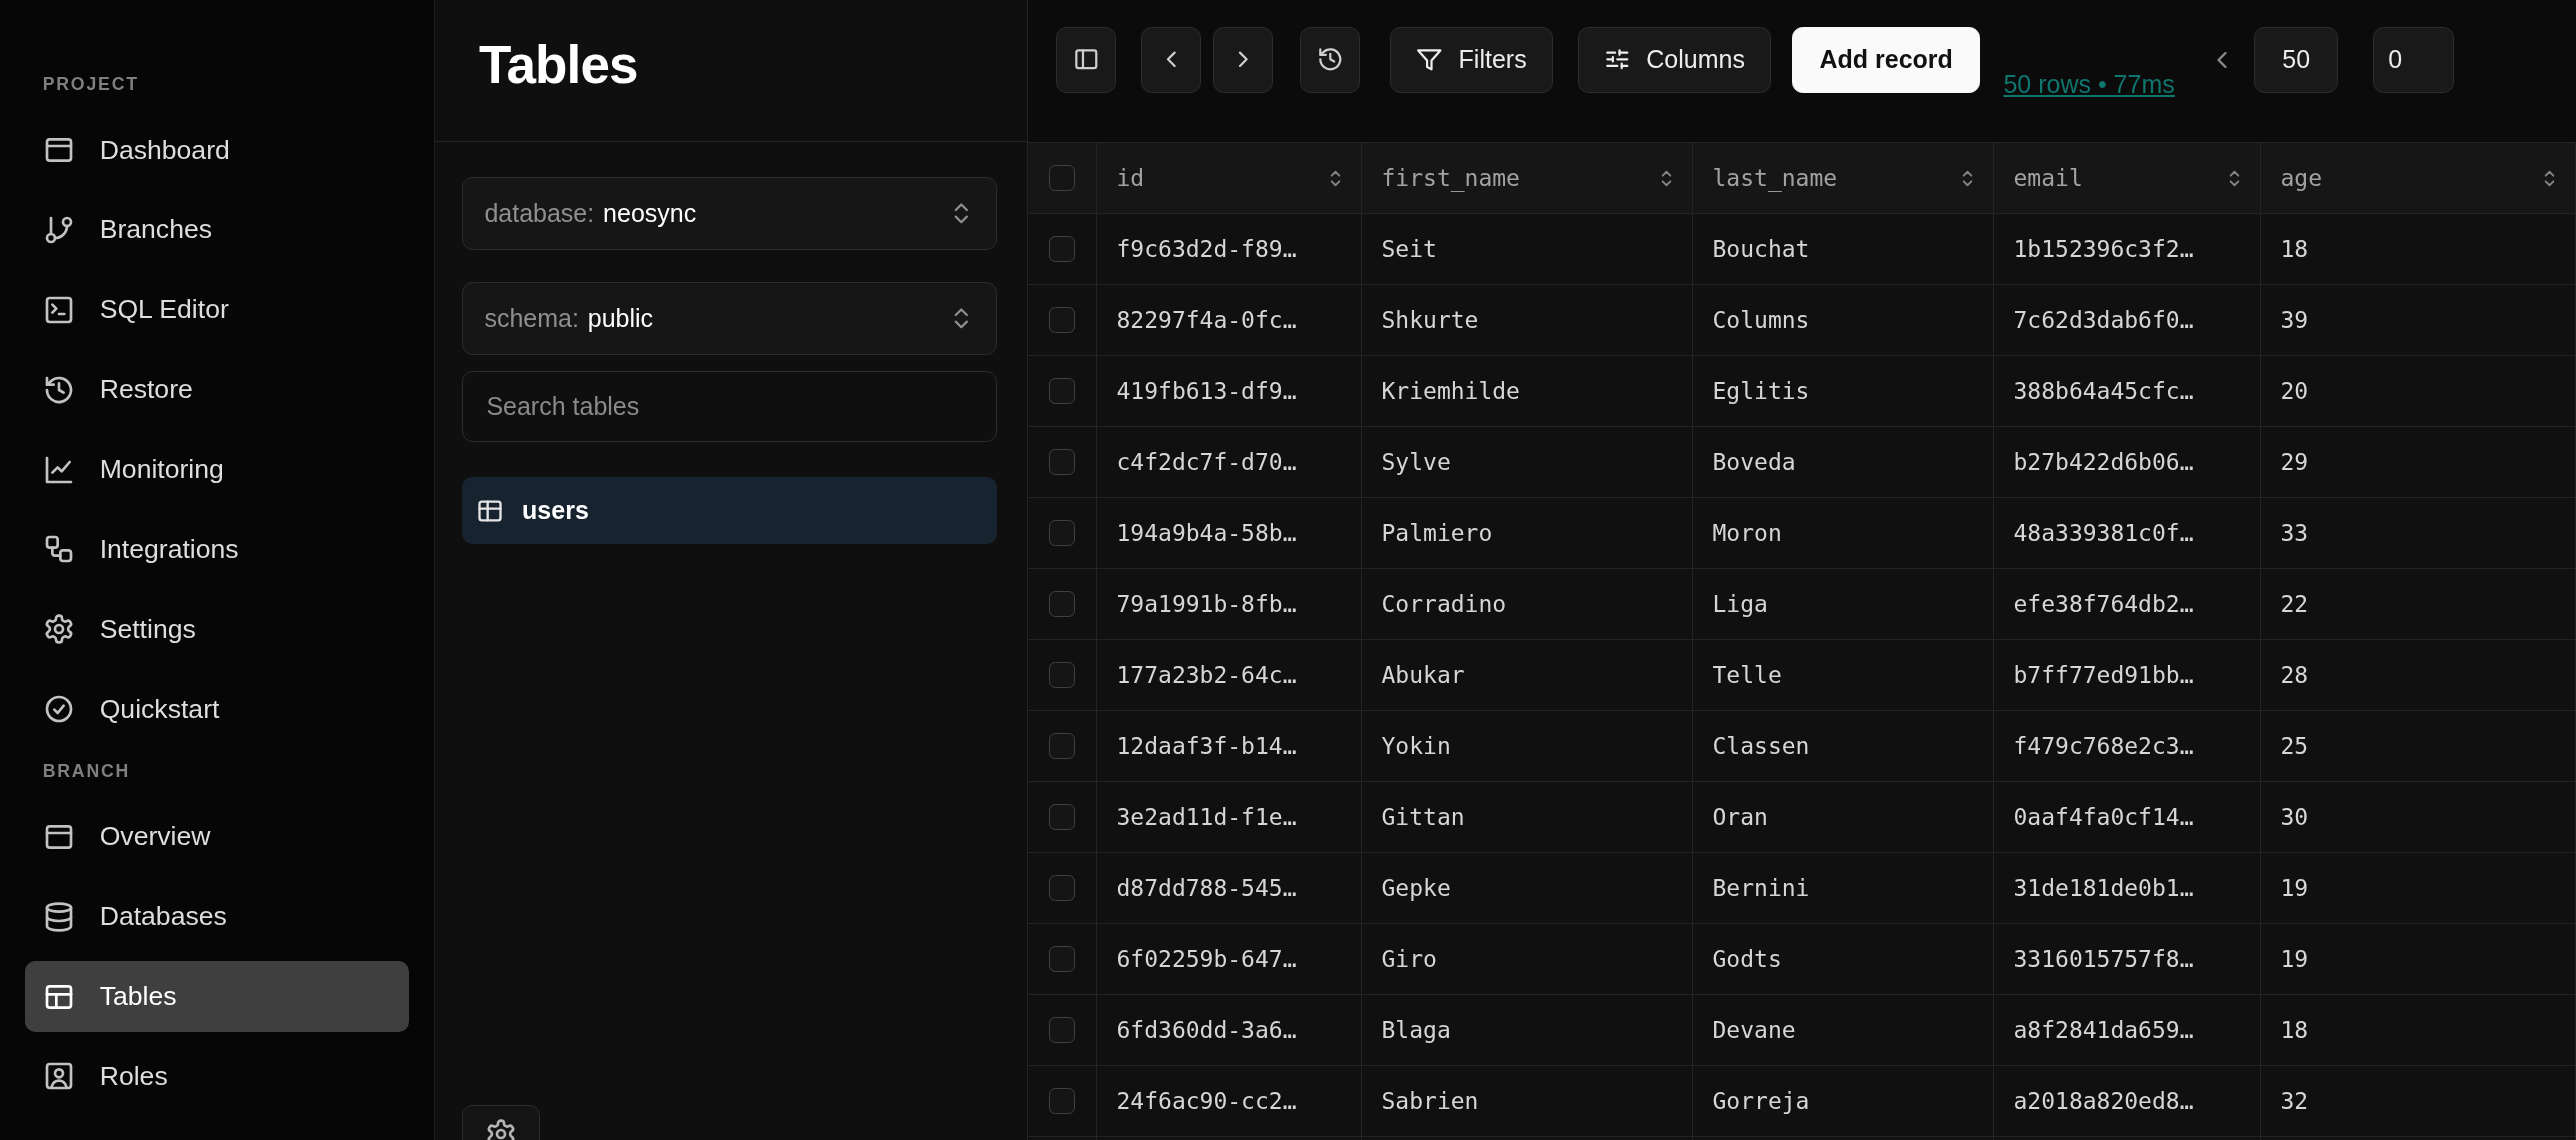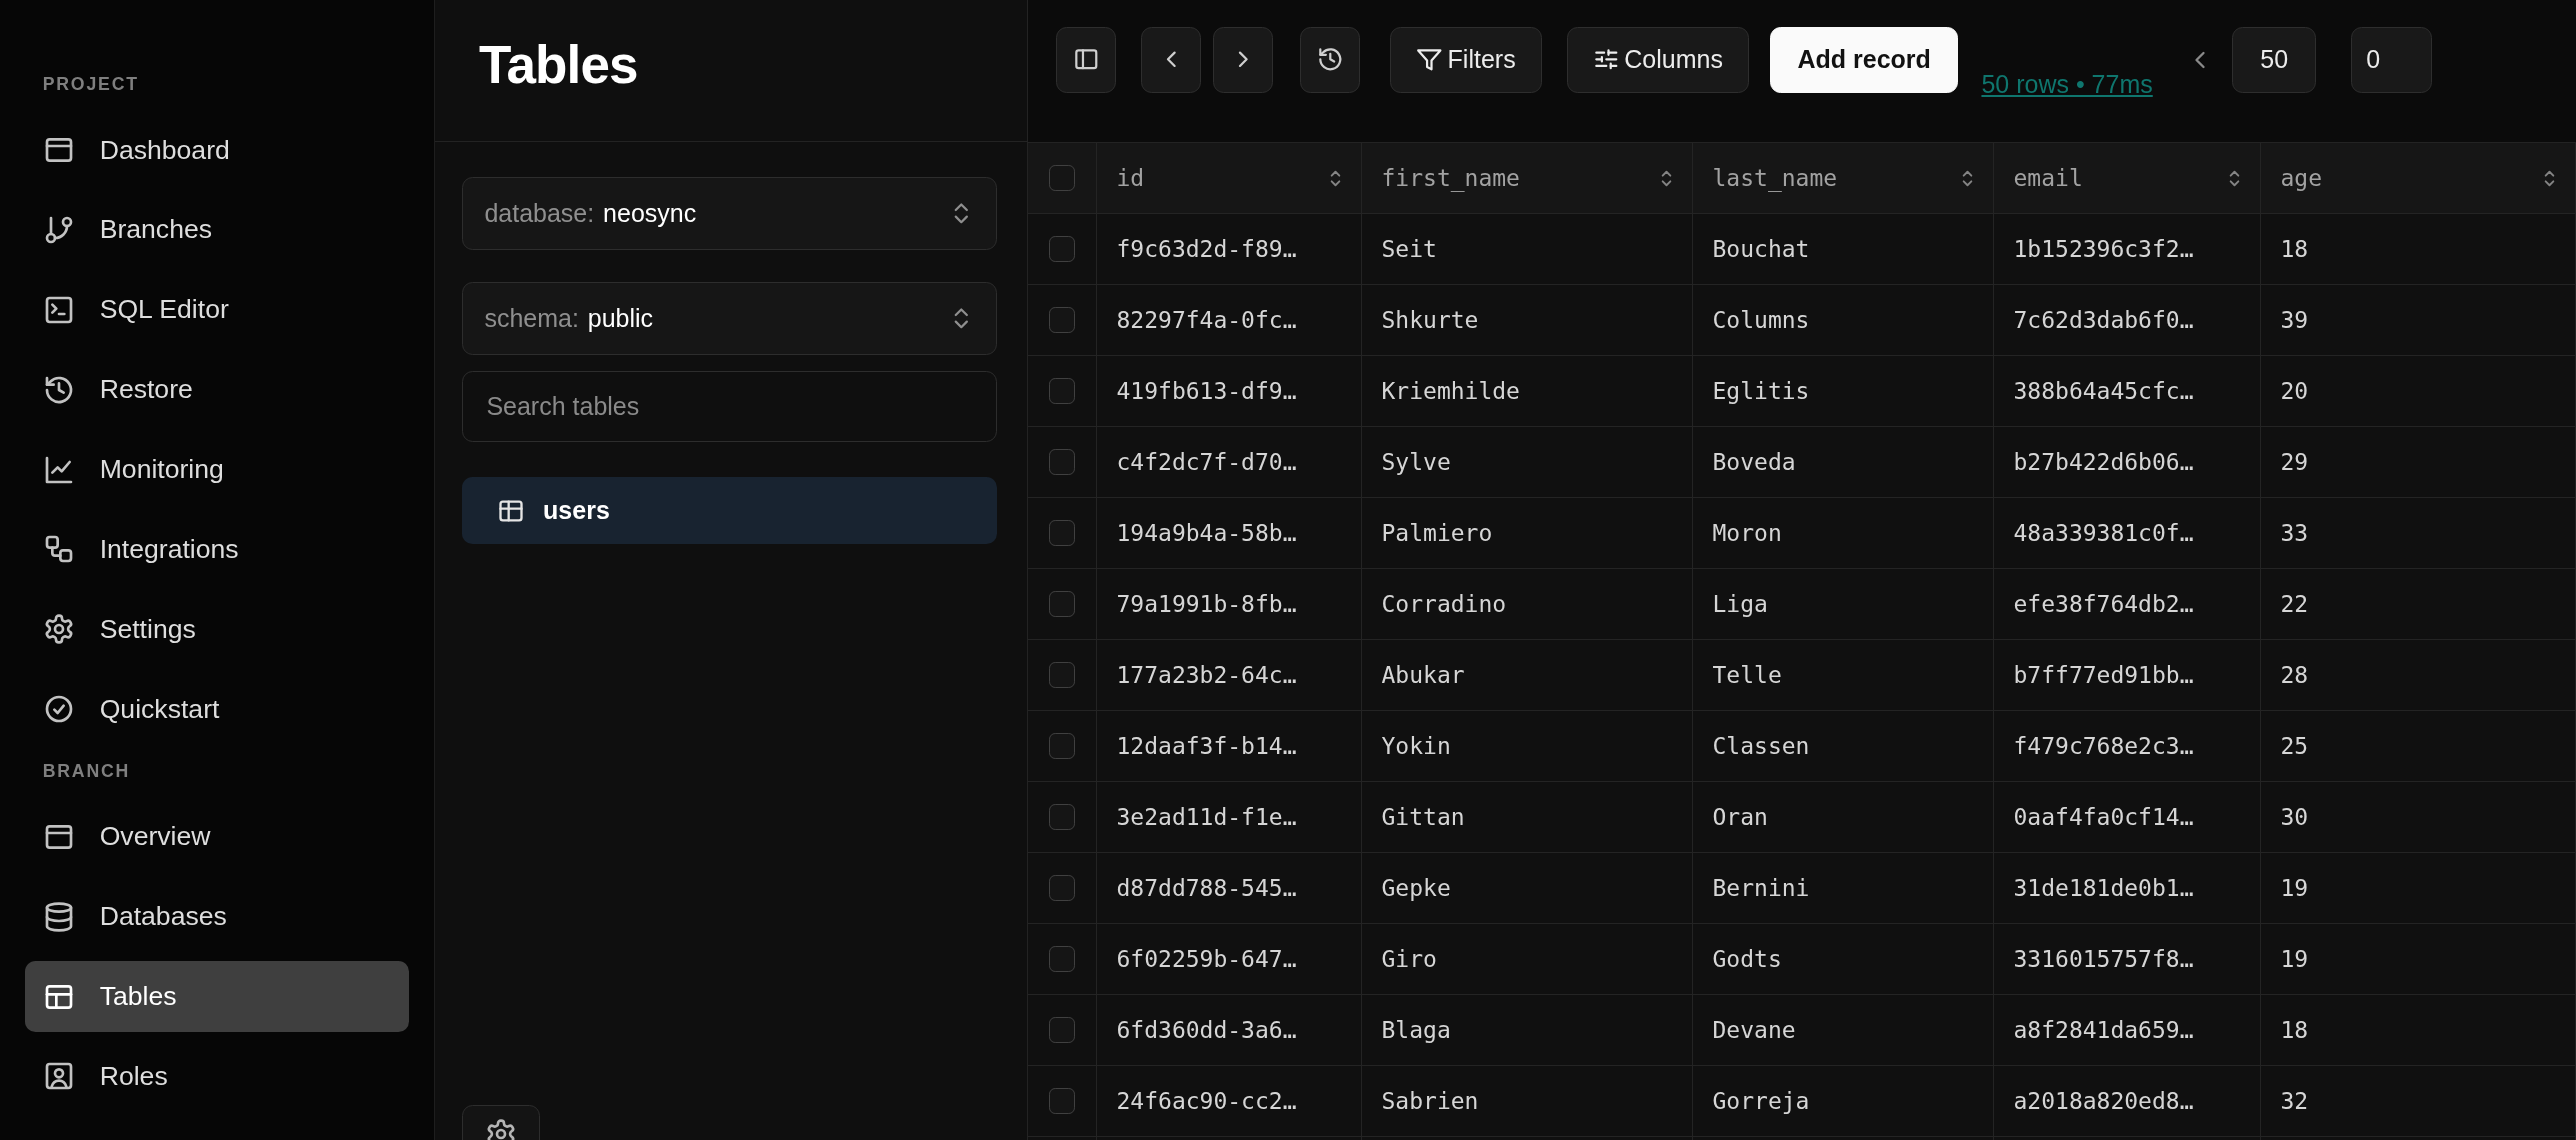--- a/index.html
+++ b/index.html
@@ -30,36 +30,36 @@
     cursor:pointer; }
   .select + .select { margin-top:32px; }
   .sel-val { color:#ffffff; margin-left:8.9px;text-align:right; }
   .caret { margin-left:auto; width:26.6px; height:26.6px; color:#8f8f8f; flex-shrink:0; }
   .search { height:71px; margin-top:16px; border:0.9px solid #2d2d2d; background:transparent;
     border-radius:10.6px; padding:0 23px; font-size:25px; color:#e5e5e5; outline:none;
     font-family:"Liberation Sans", sans-serif; width:100%; }
   .search::placeholder { color:#8a8a8a; }
   .tables-list { margin-top:35px; display:flex; flex-direction:column; gap:10.6px; }
   .table-item { height:67px; border-radius:10.6px; display:flex; align-items:center; gap:17.7px;
-    padding:0 35px; font-size:25px; font-weight:700; color:#ffffff; cursor:pointer; }
+    padding:0 14px; font-size:25px; font-weight:700; color:#ffffff; cursor:pointer; }
   .table-item.selected { background:var(--sel-table-bg, #182330); }
   .table-item svg { width:28px; height:28px; color:#e5e5e5; flex-shrink:0; }
   .gear-btn { position:absolute; bottom:-39px; left:27.4px; width:78px; height:74px;
     border:0.9px solid #2d2d2d; background:#141414; border-radius:10.6px; display:flex;
     align-items:flex-start; justify-content:center; padding-top:12.4px; cursor:pointer;
     color:#b5b5b5; }
   .gear-btn svg { width:32px; height:32px; }
 
   
   .main { flex:1; min-width:0; display:flex; flex-direction:column; background:#0b0b0b; }
   .toolbar { height:142px; display:flex; align-items:flex-start; padding:26.6px 0 0 28px; }
   .toolbar > * { flex-shrink:0; }
   .tbtn { height:66px; border:0.9px solid #2e2e2e; background:#191919; border-radius:10.6px;
     display:flex; align-items:center; justify-content:center; color:#ededed; font-size:25px;
-    gap:5px; cursor:pointer; font-family:"Liberation Sans", sans-serif; }
+    gap:16px; cursor:pointer; font-family:"Liberation Sans", sans-serif; }
   .tbtn svg { width:26.6px; height:26.6px; }
   .icon-btn { width:60px; }
   .icon-btn svg { color:#cfcfcf; }
   .m28 { margin-left:25px; } .m14 { margin-left:12.4px; } .m30 { margin-left:26.6px; }
   .m34 { margin-left:30px; } .m24 { margin-left:21px; }
   .labeled-btn { padding:0 25px; }
   .add-btn { background:var(--add-btn-bg, #fafafa); border-color:var(--add-btn-bg, #fafafa);
     color:#111111; font-weight:600; padding:0 26.6px; }
   .status { font-size:25px; color:#0f766e; margin:0 21px 0 23px; align-self:center;
     padding-top:0; line-height:66px; height:66px; white-space:nowrap;text-decoration:underline; }

